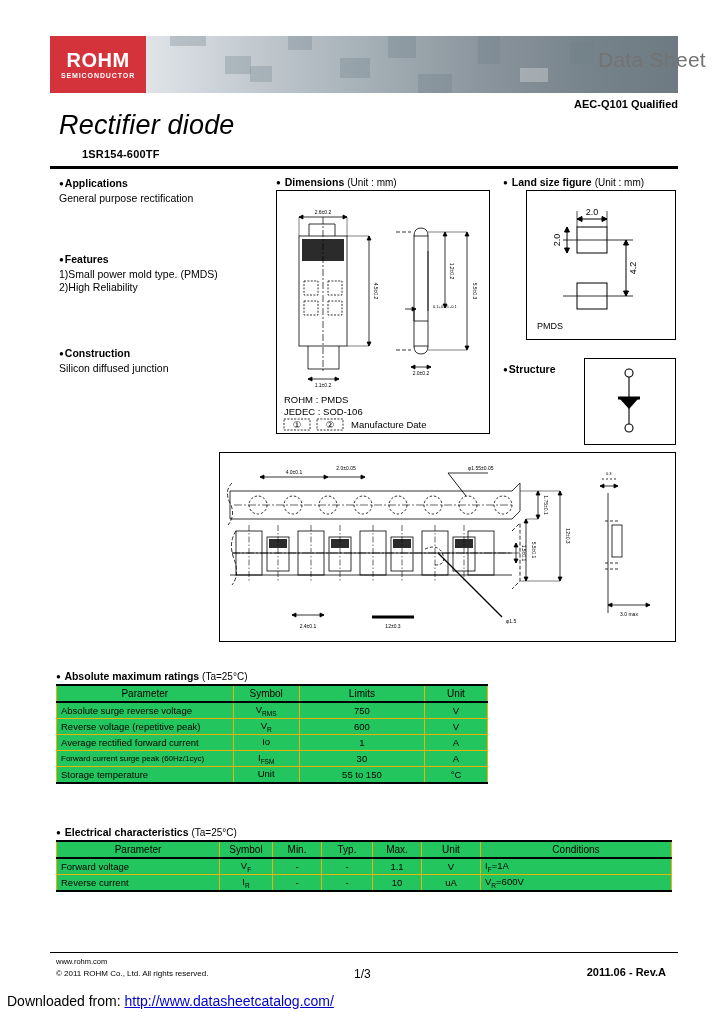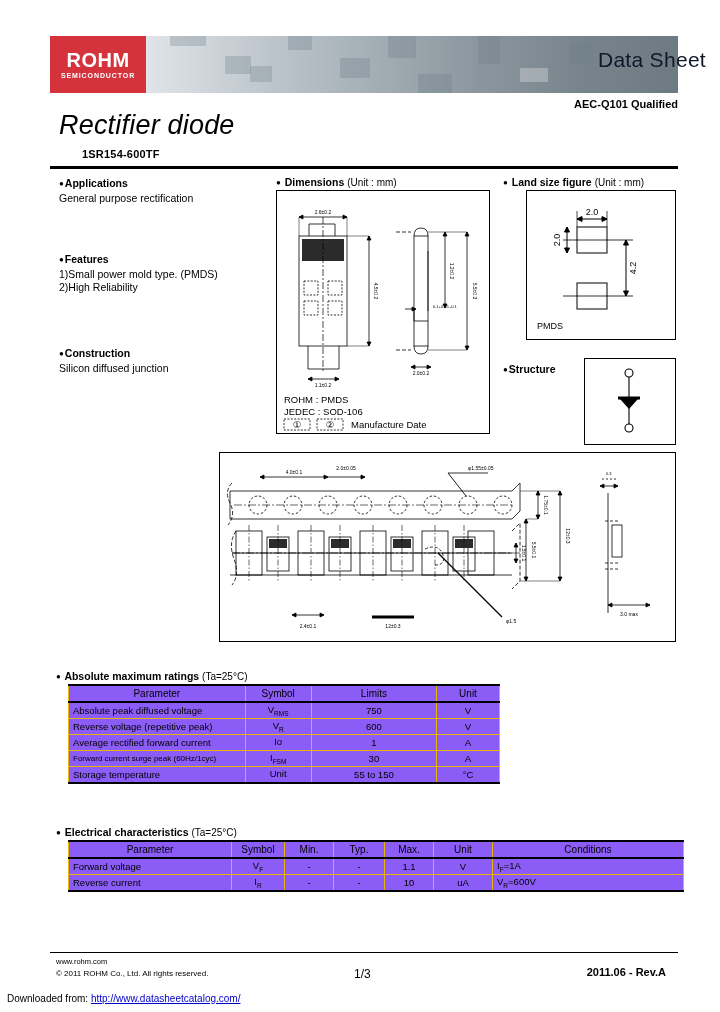--- a/index.html
+++ b/index.html
@@ -9,21 +9,21 @@
 
   
   .banner{position:absolute;left:46px;top:36px;width:628px;height:57px;
           background:linear-gradient(to right,#ffffff 0%,#eef0f2 8%,#c9d0d6 28%,#a9b3ba 48%,#8b969e 68%,#78848c 85%,#6e7a82 100%);}
   .banner .blk{position:absolute;background:rgba(110,125,135,0.30);}
   .banner .blk.l{background:rgba(255,255,255,0.28);}
   .logo{position:absolute;left:46px;top:36px;width:96px;height:57px;background:#d5333c;
         display:flex;flex-direction:column;align-items:center;justify-content:center;}
   .logo .l1{color:#fff;font-weight:bold;font-size:20px;letter-spacing:0.5px;line-height:20px;}
   .logo .l2{color:#fff;font-weight:bold;font-size:7px;letter-spacing:0.9px;line-height:9px;margin-top:1px;}
-  .datasheet{position:absolute;right:18px;top:48px;color:#0f172a;font-size:21px;letter-spacing:0.3px;}
+  .datasheet{position:absolute;right:18px;top:48px;color:#737373;font-size:21px;letter-spacing:0.3px;}
   .aec{position:absolute;right:46px;top:98px;font-size:11px;font-weight:bold;}
 
   .title{position:absolute;left:55px;top:110px;font-size:27px;letter-spacing:0.2px;font-style:italic;}
   .partno{position:absolute;left:78px;top:148px;font-size:11px;font-weight:bold;letter-spacing:0.2px;}
   .rule{position:absolute;left:46px;top:166px;width:628px;height:3px;background:#000;}
 
   
   .bul{font-size:10.5px;font-weight:bold;}
   .bul::before{content:"\25CF";font-size:8px;margin-right:1px;position:relative;top:-1px;}
   .unit{font-weight:normal;font-size:10px;}
@@ -48,38 +48,38 @@
   .hdr{position:absolute;}
   #dimHdr{left:272px;top:176px;}
   #landHdr{left:499px;top:176px;}
   #structHdr{left:499px;top:363px;}
   #tapeHdr{left:215px;top:438px;margin-top:39px;}
 
   
   .tblHdr{position:absolute;}
   #amrHdr{left:52px;top:670px;}
   #ecHdr{left:52px;top:826px;}
-  table{position:absolute;border-collapse:collapse;font-size:9.5px;background:#8b5cf6;margin-left:12px;}
+  table{position:absolute;border-collapse:collapse;font-size:9.5px;background:#22c55e;}
   table td,table th{border:1px solid #eab308;padding:0 3px;height:15px;font-weight:normal;text-align:center;}
   table th{font-size:10px;}
   table .pl{text-align:left;padding-left:4px;}
   #amr{left:52px;top:684px;width:432px;}
   #ec{left:52px;top:840px;width:616px;}
   .thick-top td,.thick-top th{border-top:2px solid #000;}
   .thick-bot td{border-bottom:2px solid #000;}
   .sm{font-size:8px;}
   sub{font-size:6.5px;}
 
   
   .fRule{position:absolute;left:46px;top:952px;width:628px;height:1px;background:#000;}
   .fL1{position:absolute;left:52px;top:957px;font-size:7.5px;}
   .fL2{position:absolute;left:52px;top:969px;font-size:8px;}
   .fC{position:absolute;left:350px;top:967px;font-size:12px;}
   .fR{position:absolute;right:58px;top:966px;font-size:11px;font-weight:bold;}
-  .dl{position:absolute;left:3px;top:993px;font-size:10px;}
+  .dl{position:absolute;left:3px;top:993px;font-size:14px;}
   .dl a{color:#0000cc;text-decoration:underline;}
 
   
   svg{display:block;}
   .dimtxt{font-family:"Liberation Sans",sans-serif;font-size:5px;fill:#000;}
   .dimtxt2{font-family:"Liberation Sans",sans-serif;font-size:4px;fill:#000;}
   .landtxt{font-family:"Liberation Sans",sans-serif;font-size:9px;fill:#000;}
   .jdtxt{font-family:"Liberation Sans",sans-serif;font-size:9.5px;fill:#000;}
 </style>
 </head>
@@ -387,21 +387,21 @@
   </div>
   <table id="amr">
     <tbody>
         <tr class="thick-top">
       <th style="width:182px">Parameter</th>
       <th style="width:62px">Symbol</th>
       <th style="width:128px">Limits</th>
       <th style="width:60px">Unit</th>
     </tr>
     <tr class="thick-top">
-      <td class="pl">Absolute peak diffused voltage</td>
+      <td class="pl">Absolute surge reverse voltage</td>
       <td><span>V</span><sub>RMS</sub></td>
       <td>750</td>
       <td>V</td>
     </tr>
     <tr>
       <td class="pl">Reverse voltage (repetitive peak)</td>
       <td><span>V</span><sub>R</sub></td>
       <td>600</td>
       <td>V</td>
     </tr>

